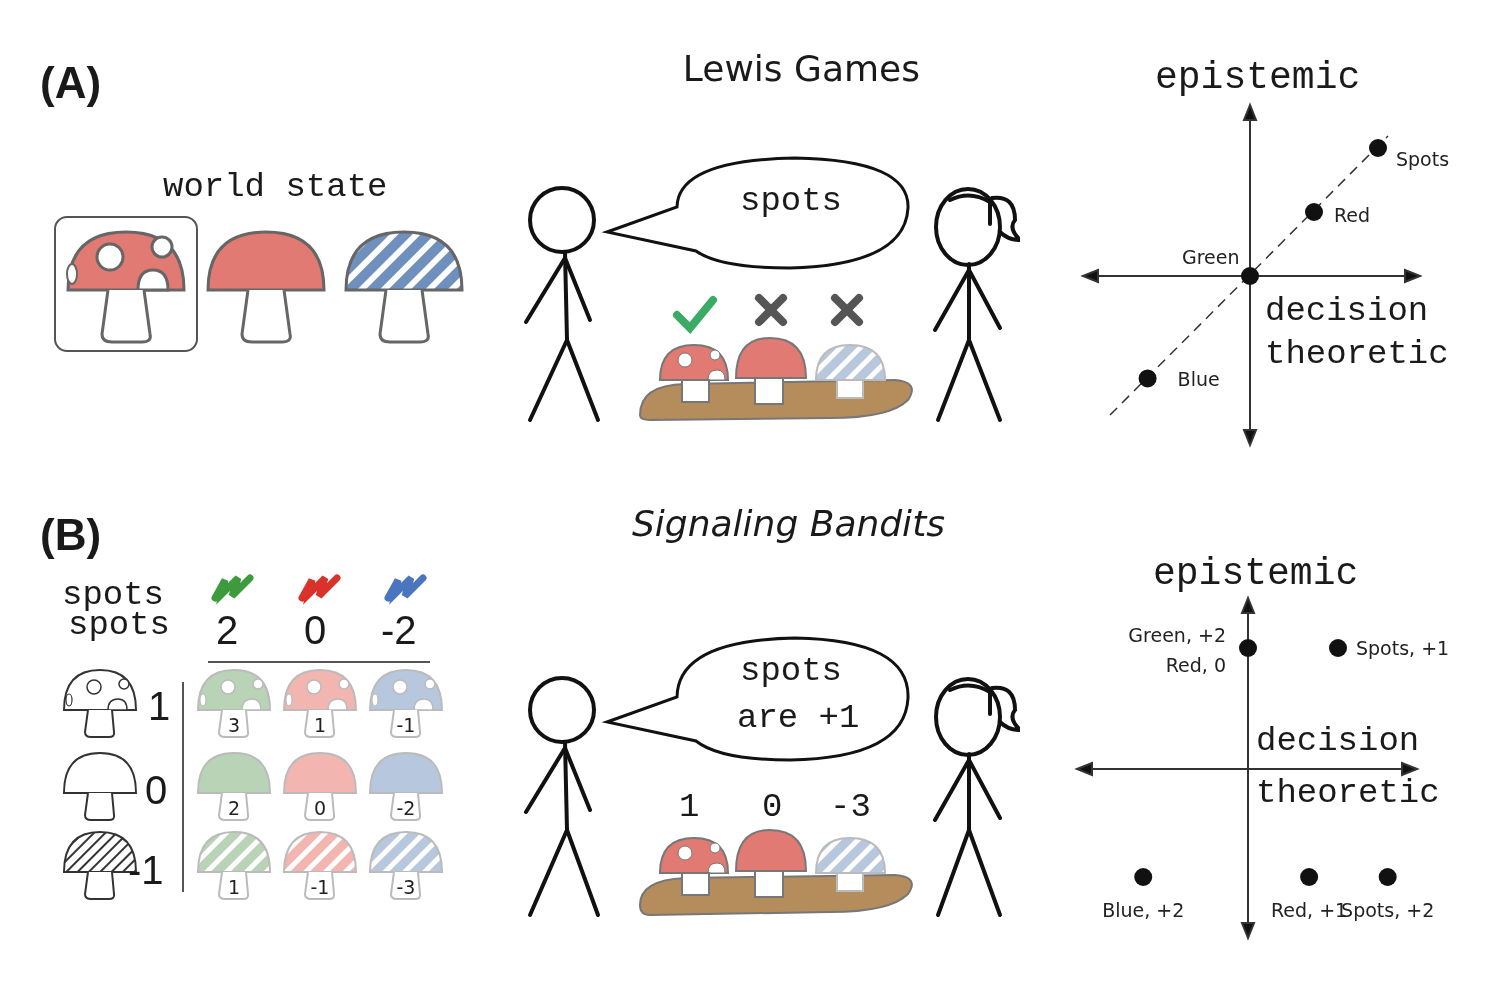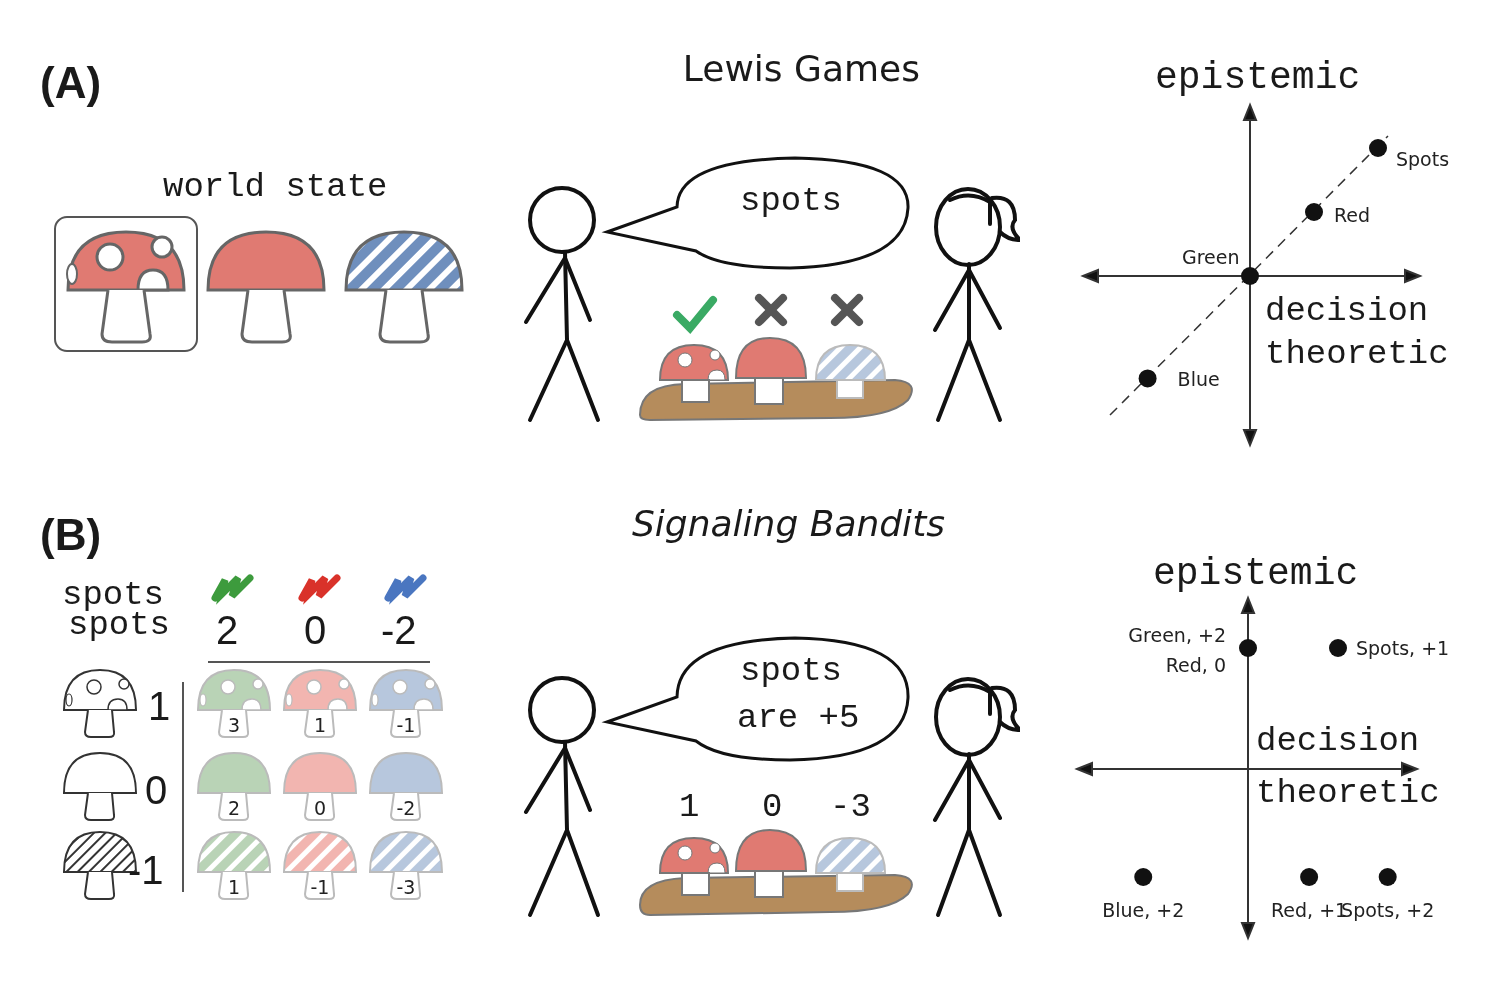--- a/index.html
+++ b/index.html
@@ -275,21 +275,21 @@
   <g>
     <path d="M226,241 Q226,200 260,200 Q296,200 296,241 Z" fill="#e07a72" stroke="#777" stroke-width="2"></path>
     <rect x="245" y="241" width="28" height="26" fill="#fff" stroke="#777" stroke-width="2"></rect>
   </g>
   <g>
     <path d="M306,243 Q306,208 340,208 Q375,208 375,243 Z" fill="url(#stripe-lblue)" stroke="#bbb" stroke-width="2"></path>
     <rect x="327" y="243" width="26" height="18" fill="#fff" stroke="#bbb" stroke-width="2"></rect>
   </g>
 </svg>
 <div class="abs big" style="left:740px;top:652px;">spots</div>
-<div class="abs big" style="left:737px;top:699px;">are +5</div>
+<div class="abs big" style="left:737px;top:699px;">are +1</div>
 <div class="abs big" style="left:679px;top:788px;">1</div>
 <div class="abs big" style="left:762px;top:788px;">0</div>
 <div class="abs big" style="left:830px;top:788px;">-3</div>
 
 <div class="abs big" style="left:1153px;top:552px;font-size:38px;">epistemic</div>
 <svg class="abs" style="left:1070px;top:595px;" width="440" height="350" id="plot-b">
   <g stroke="#333" stroke-width="2" fill="#111">
     <line x1="178" y1="8" x2="178" y2="338"></line>
     <polygon points="178,3 172,18 184,18"></polygon>
     <polygon points="178,343 172,328 184,328"></polygon>

